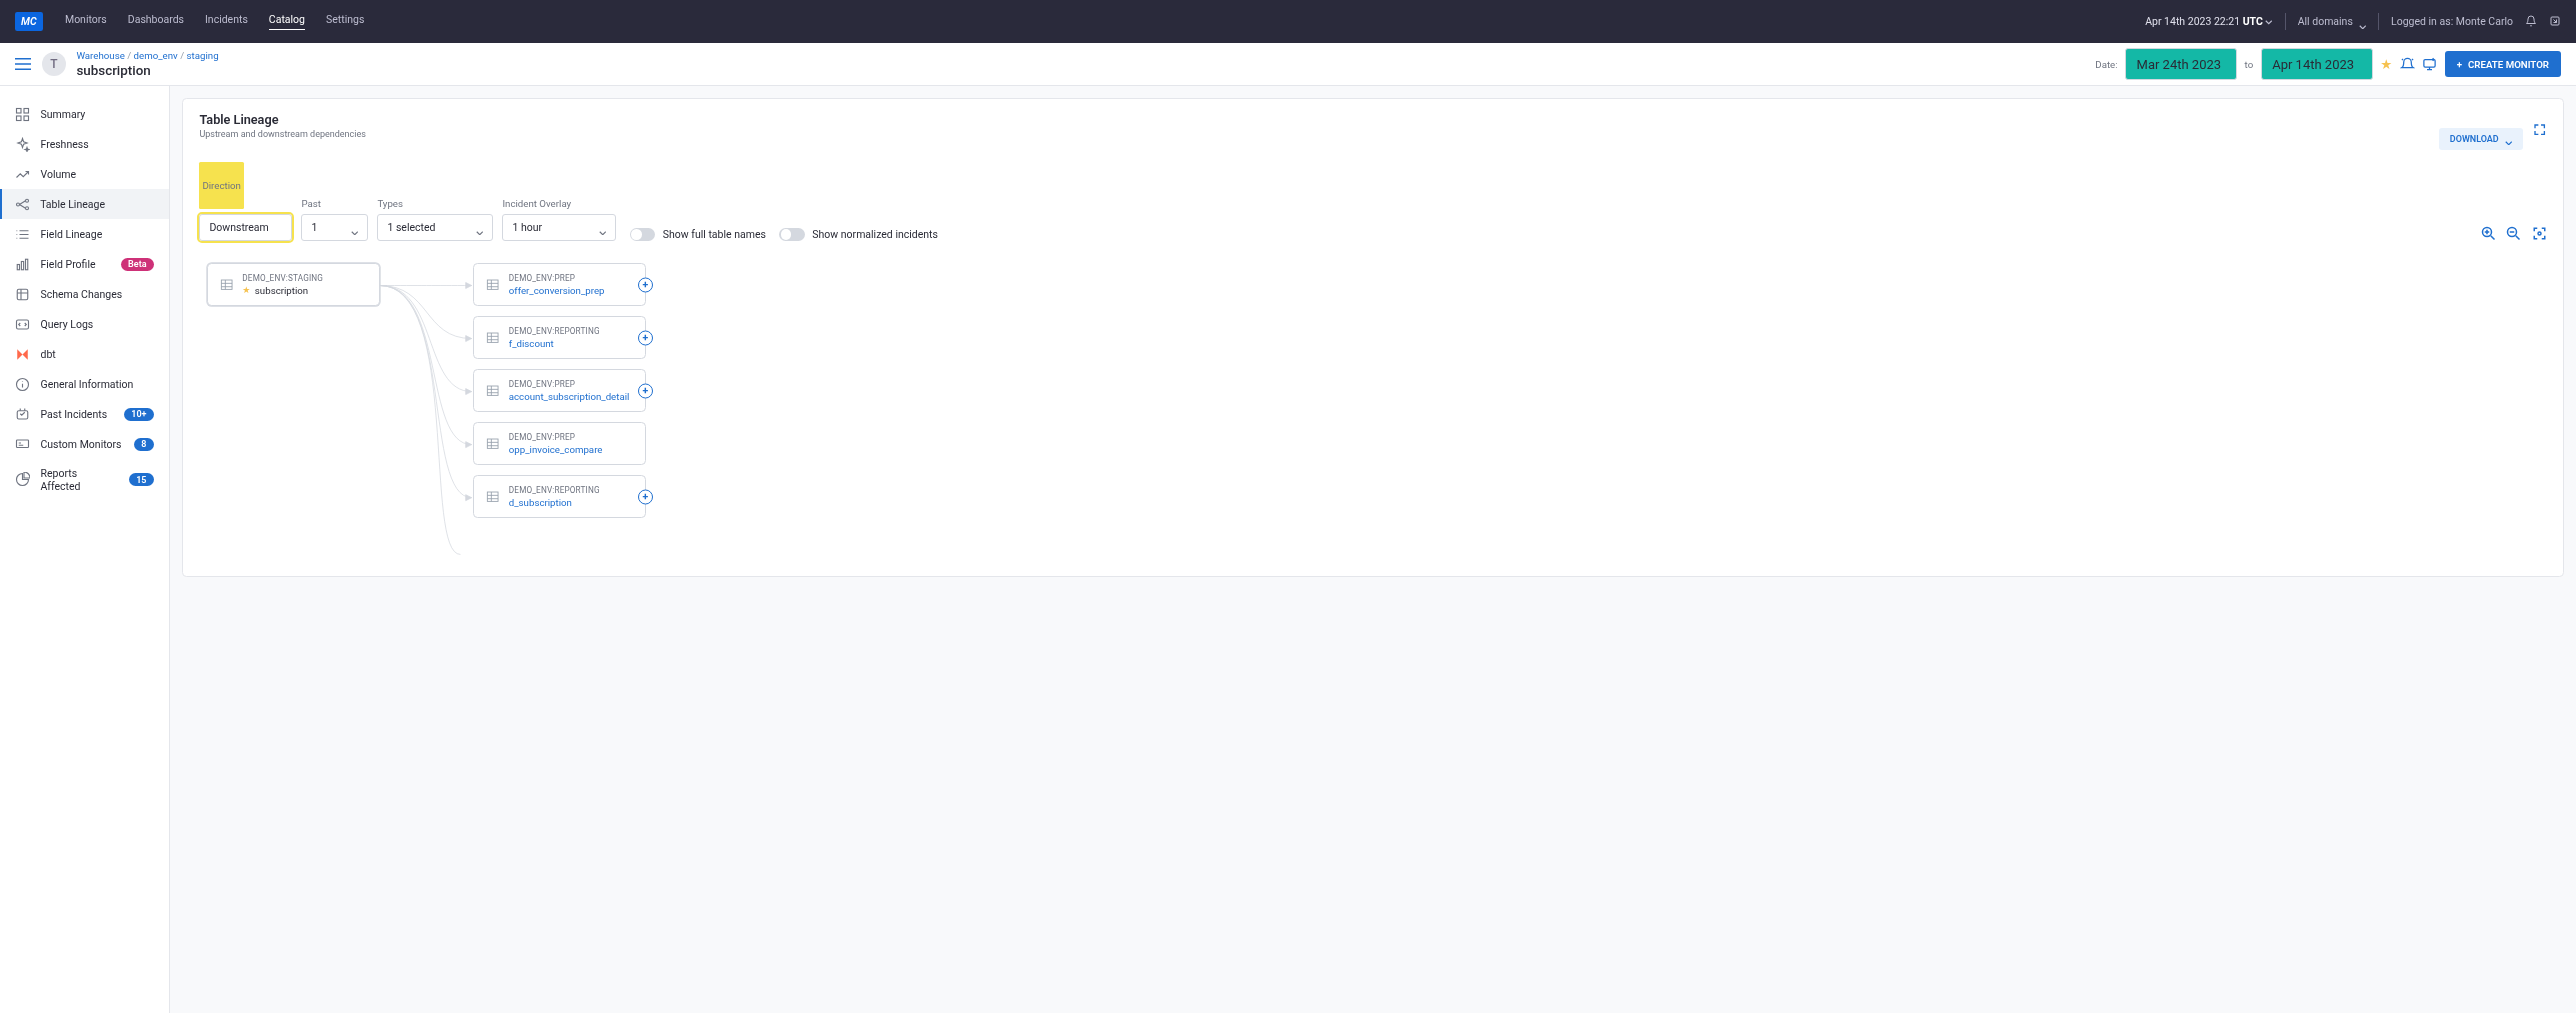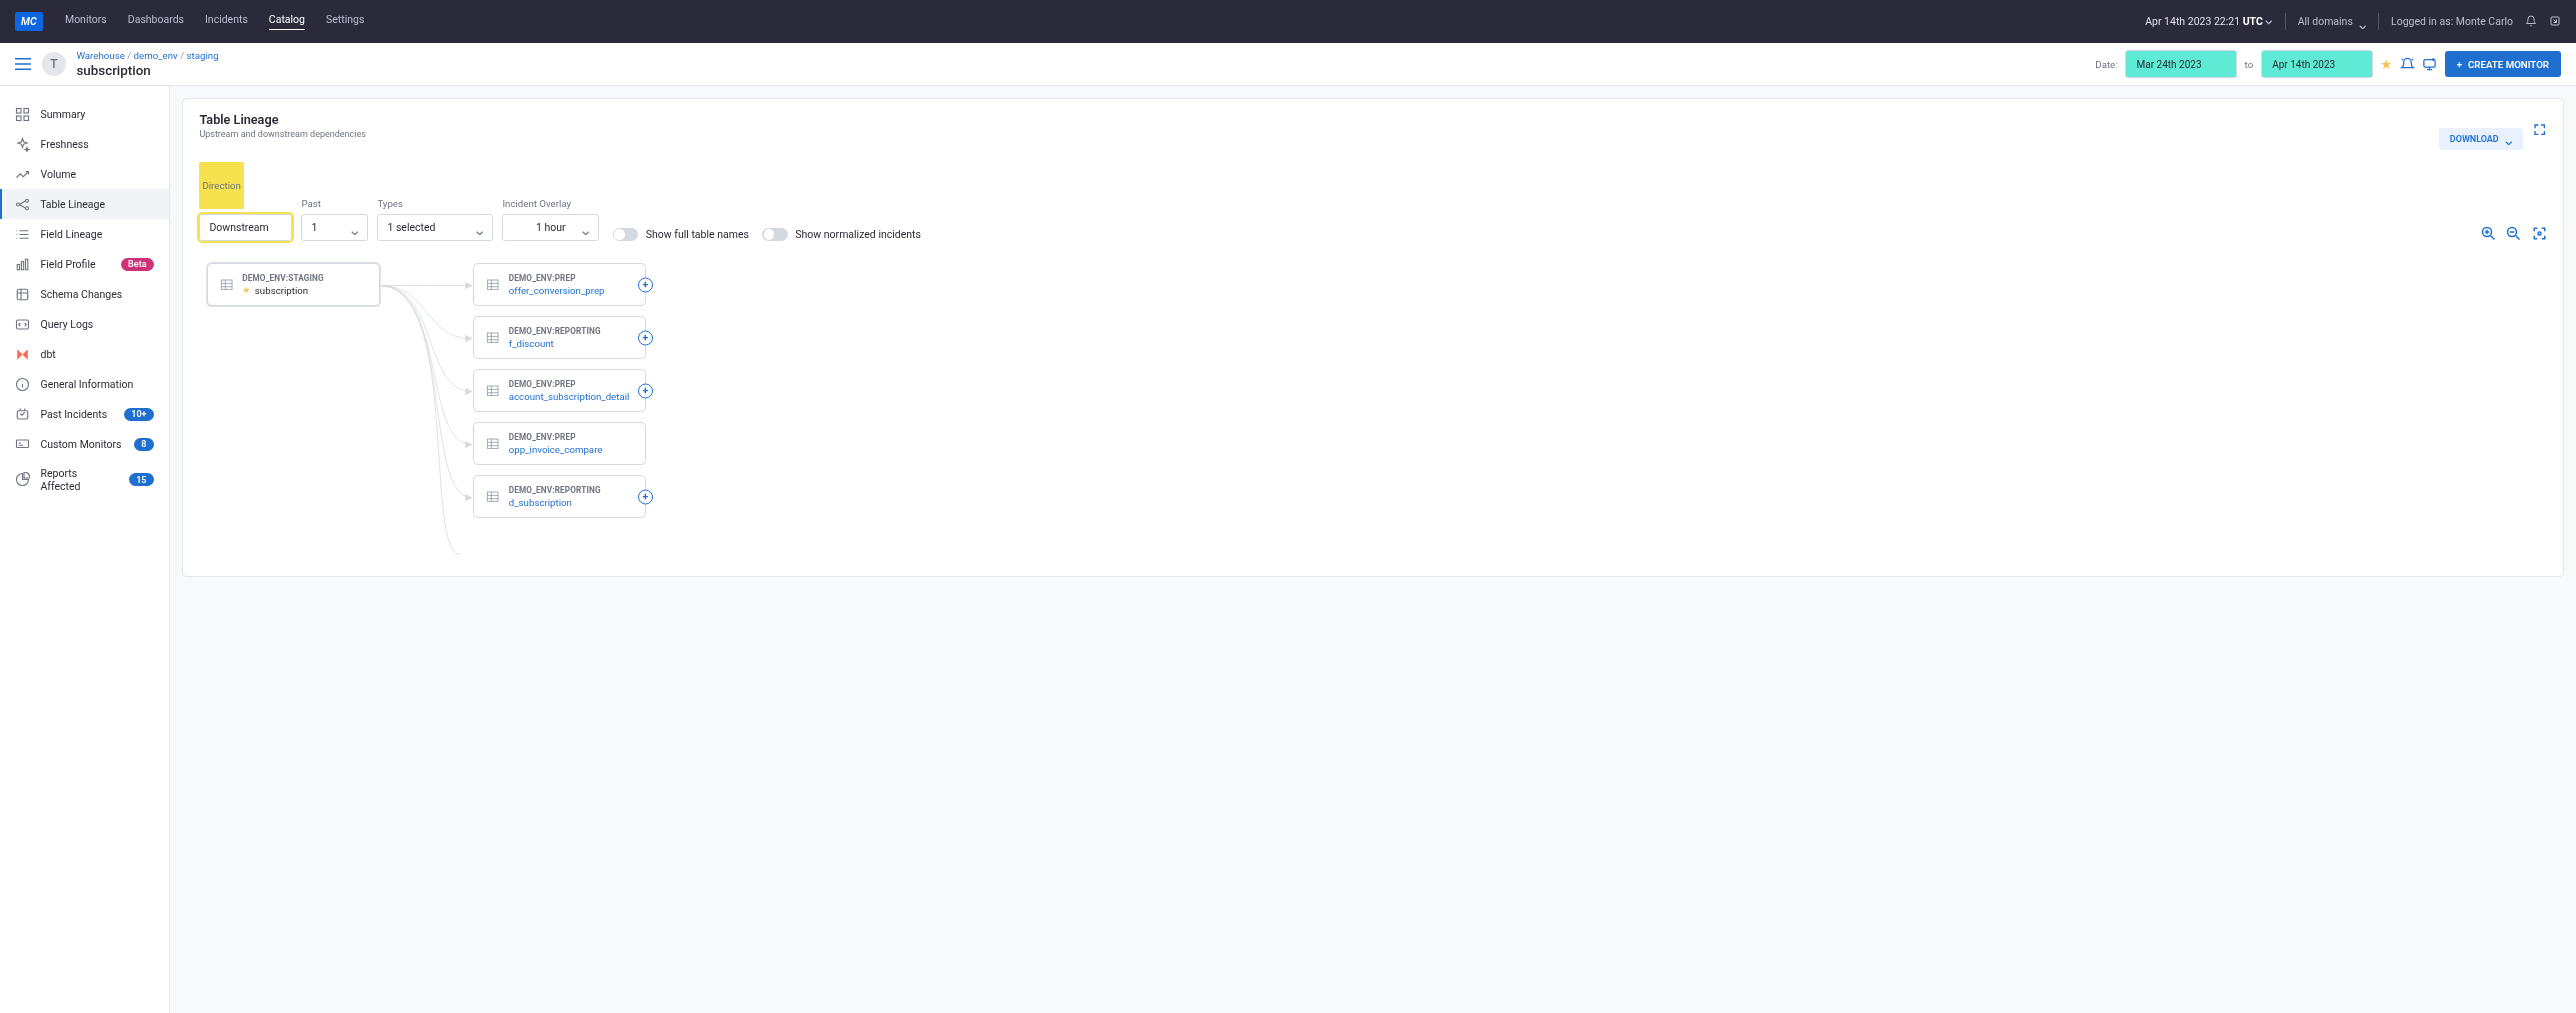--- a/index.html
+++ b/index.html
@@ -23,21 +23,21 @@
 
 .subhead { height: 43px; border-bottom: 0.7px solid #e4e6eb; display: flex; align-items: center; padding: 0 15px; gap: 10.5px; }
 .hamburger { width: 16.4px; height: 12px; display: inline-block; cursor: pointer; }
 .avatar-circle { width: 24px; height: 24px; border-radius: 50%; background: #e4e6eb; color: #706b80; display: flex; align-items: center; justify-content: center; font-weight: 500; }
 .breadcrumb { font-size: 9.7px; color: #96a0ac; }
 .breadcrumb a { color: #1f6fcf; text-decoration: none; }
 .page-title { font-size: 13.4px; font-weight: 500; color: #2a2b36; margin-top: 1.5px; }
 .bc-wrap { display: flex; flex-direction: column; }
 .subhead-right { margin-left: auto; display: flex; align-items: center; gap: 7.5px; }
 .date-label { font-size: 9.7px; color: #6f7480; }
-.date-field { border: 0.7px solid #d4d8df; border-radius: 3px; padding: 7.5px 10.5px; font-size: 10px; color: #2a2b36; background: #5eead4; min-width: 112px; }
+.date-field { border: 0.7px solid #d4d8df; border-radius: 3px; padding: 7.5px 10.5px; font-size: 13px; color: #2a2b36; background: #14b8a6; min-width: 112px; }
 .star-ic { color: #f6c250; font-size: 13.4px; }
 .icon-btn { color: #1f6fcf; cursor: pointer; display: flex; align-items: center; }
 .icon-btn svg { width: 15px; height: 15px; }
 .create-btn { background: #1f6fcf; color: #fff; border: none; border-radius: 3px; padding: 7.5px 12px; font-size: 9.7px; font-weight: 600; display: flex; align-items: center; gap: 6px; cursor: pointer; }
 
 
 .workspace { display: flex; height: calc(100vh - 86px); }
 .sidebar { width: 170px; border-right: 0.7px solid #e4e6eb; padding-top: 13.4px; background: #fff; flex-shrink: 0; }
 .side-item { display: flex; align-items: center; gap: 10.5px; padding: 7.5px 15px; font-size: 10.5px; color: #2a2b36; cursor: pointer; }
 .side-item.active { background: #f1f3f6; border-left: 2.2px solid #1f6fcf; padding-left: 12.7px; }
@@ -58,35 +58,35 @@
 
 .filters { display: flex; align-items: flex-end; gap: 9px; margin-top: 12px; flex-wrap: wrap; }
 .fcol { display: flex; flex-direction: column; gap: 4.5px; }
 .flabel { font-size: 9.7px; color: #6f7480; }
 .fsel { border: 0.7px solid #d4d8df; border-radius: 3px; padding: 6px 9px; font-size: 10.5px; color: #2a2b36; background: #fff; display: flex; align-items: center; justify-content: space-between; gap: 16.4px; cursor: pointer; }
 .fcol.hl .fsel { outline: 2.2px solid #f6e24e; outline-offset: -0.7px; }
 .fcol.hl .flabel { background: #f6e24e; padding: 18px 3px; border-radius: 1.5px; width: fit-content; }
 .w120 { width: 93px; }
 .w90 { width: 67px; }
 .w150 { width: 116px; }
-.w130 { width: 97px; justify-content: flex-end; }
+.w130 { width: 114px; }
 .toggle-row { display: flex; align-items: center; gap: 7.5px; margin-left: 4.5px; margin-top: 6px; }
 .toggle { width: 25.4px; height: 13.4px; background: #d4d8df; border-radius: 7.5px; position: relative; cursor: pointer; }
 .toggle::after { content: ''; position: absolute; width: 10.5px; height: 10.5px; background: #fff; border-radius: 50%; top: 1.5px; left: 1.5px; }
 .toggle-label { font-size: 10.5px; color: #2a2b36; }
 .right-tools { margin-left: auto; display: flex; gap: 10.5px; align-items: center; }
 .tool-ic { color: #1f6fcf; cursor: pointer; width: 15px; height: 15px; }
 
 
 .graph { position: relative; margin-top: 22.4px; height: 299px; }
 .node { position: absolute; background: #fff; border: 0.7px solid #d4d8df; border-radius: 4.5px; padding: 9px 12px; display: flex; align-items: center; gap: 9px; width: 173px; }
 .node.selected { box-shadow: 0 0 0 0.7px #d4d8df; }
 .node-ic { width: 13.4px; height: 13.4px; color: #96a0ac; flex-shrink: 0; }
 .node-txt { display: flex; flex-direction: column; gap: 1.5px; min-width: 0; }
-.node-db { font-size: 8.2px; color: #6f7480; font-weight: 700; letter-spacing: 0.02em; }
+.node-db { font-size: 8.2px; color: #6f7480; font-weight: 400; letter-spacing: 0.02em; }
 .node-name { font-size: 9.7px; color: #1f6fcf; }
 .node-name.root { color: #2a2b36; display: flex; align-items: center; gap: 4.5px; }
 .star-sm { color: #f6c250; font-size: 9px; }
 .plus-btn { position: absolute; right: -7.5px; top: 50%; transform: translateY(-50%); width: 15px; height: 15px; border: 1.5px solid #1f6fcf; border-radius: 50%; color: #1f6fcf; font-size: 10.5px; font-weight: 700; display: flex; align-items: center; justify-content: center; background: #fff; cursor: pointer; line-height: 1; }
 .edge { position: absolute; stroke: #d4d8df; stroke-width: 1; fill: none; }
 .arrow { fill: #d4d8df; }
 </style>
 </head>
 <body>
 

